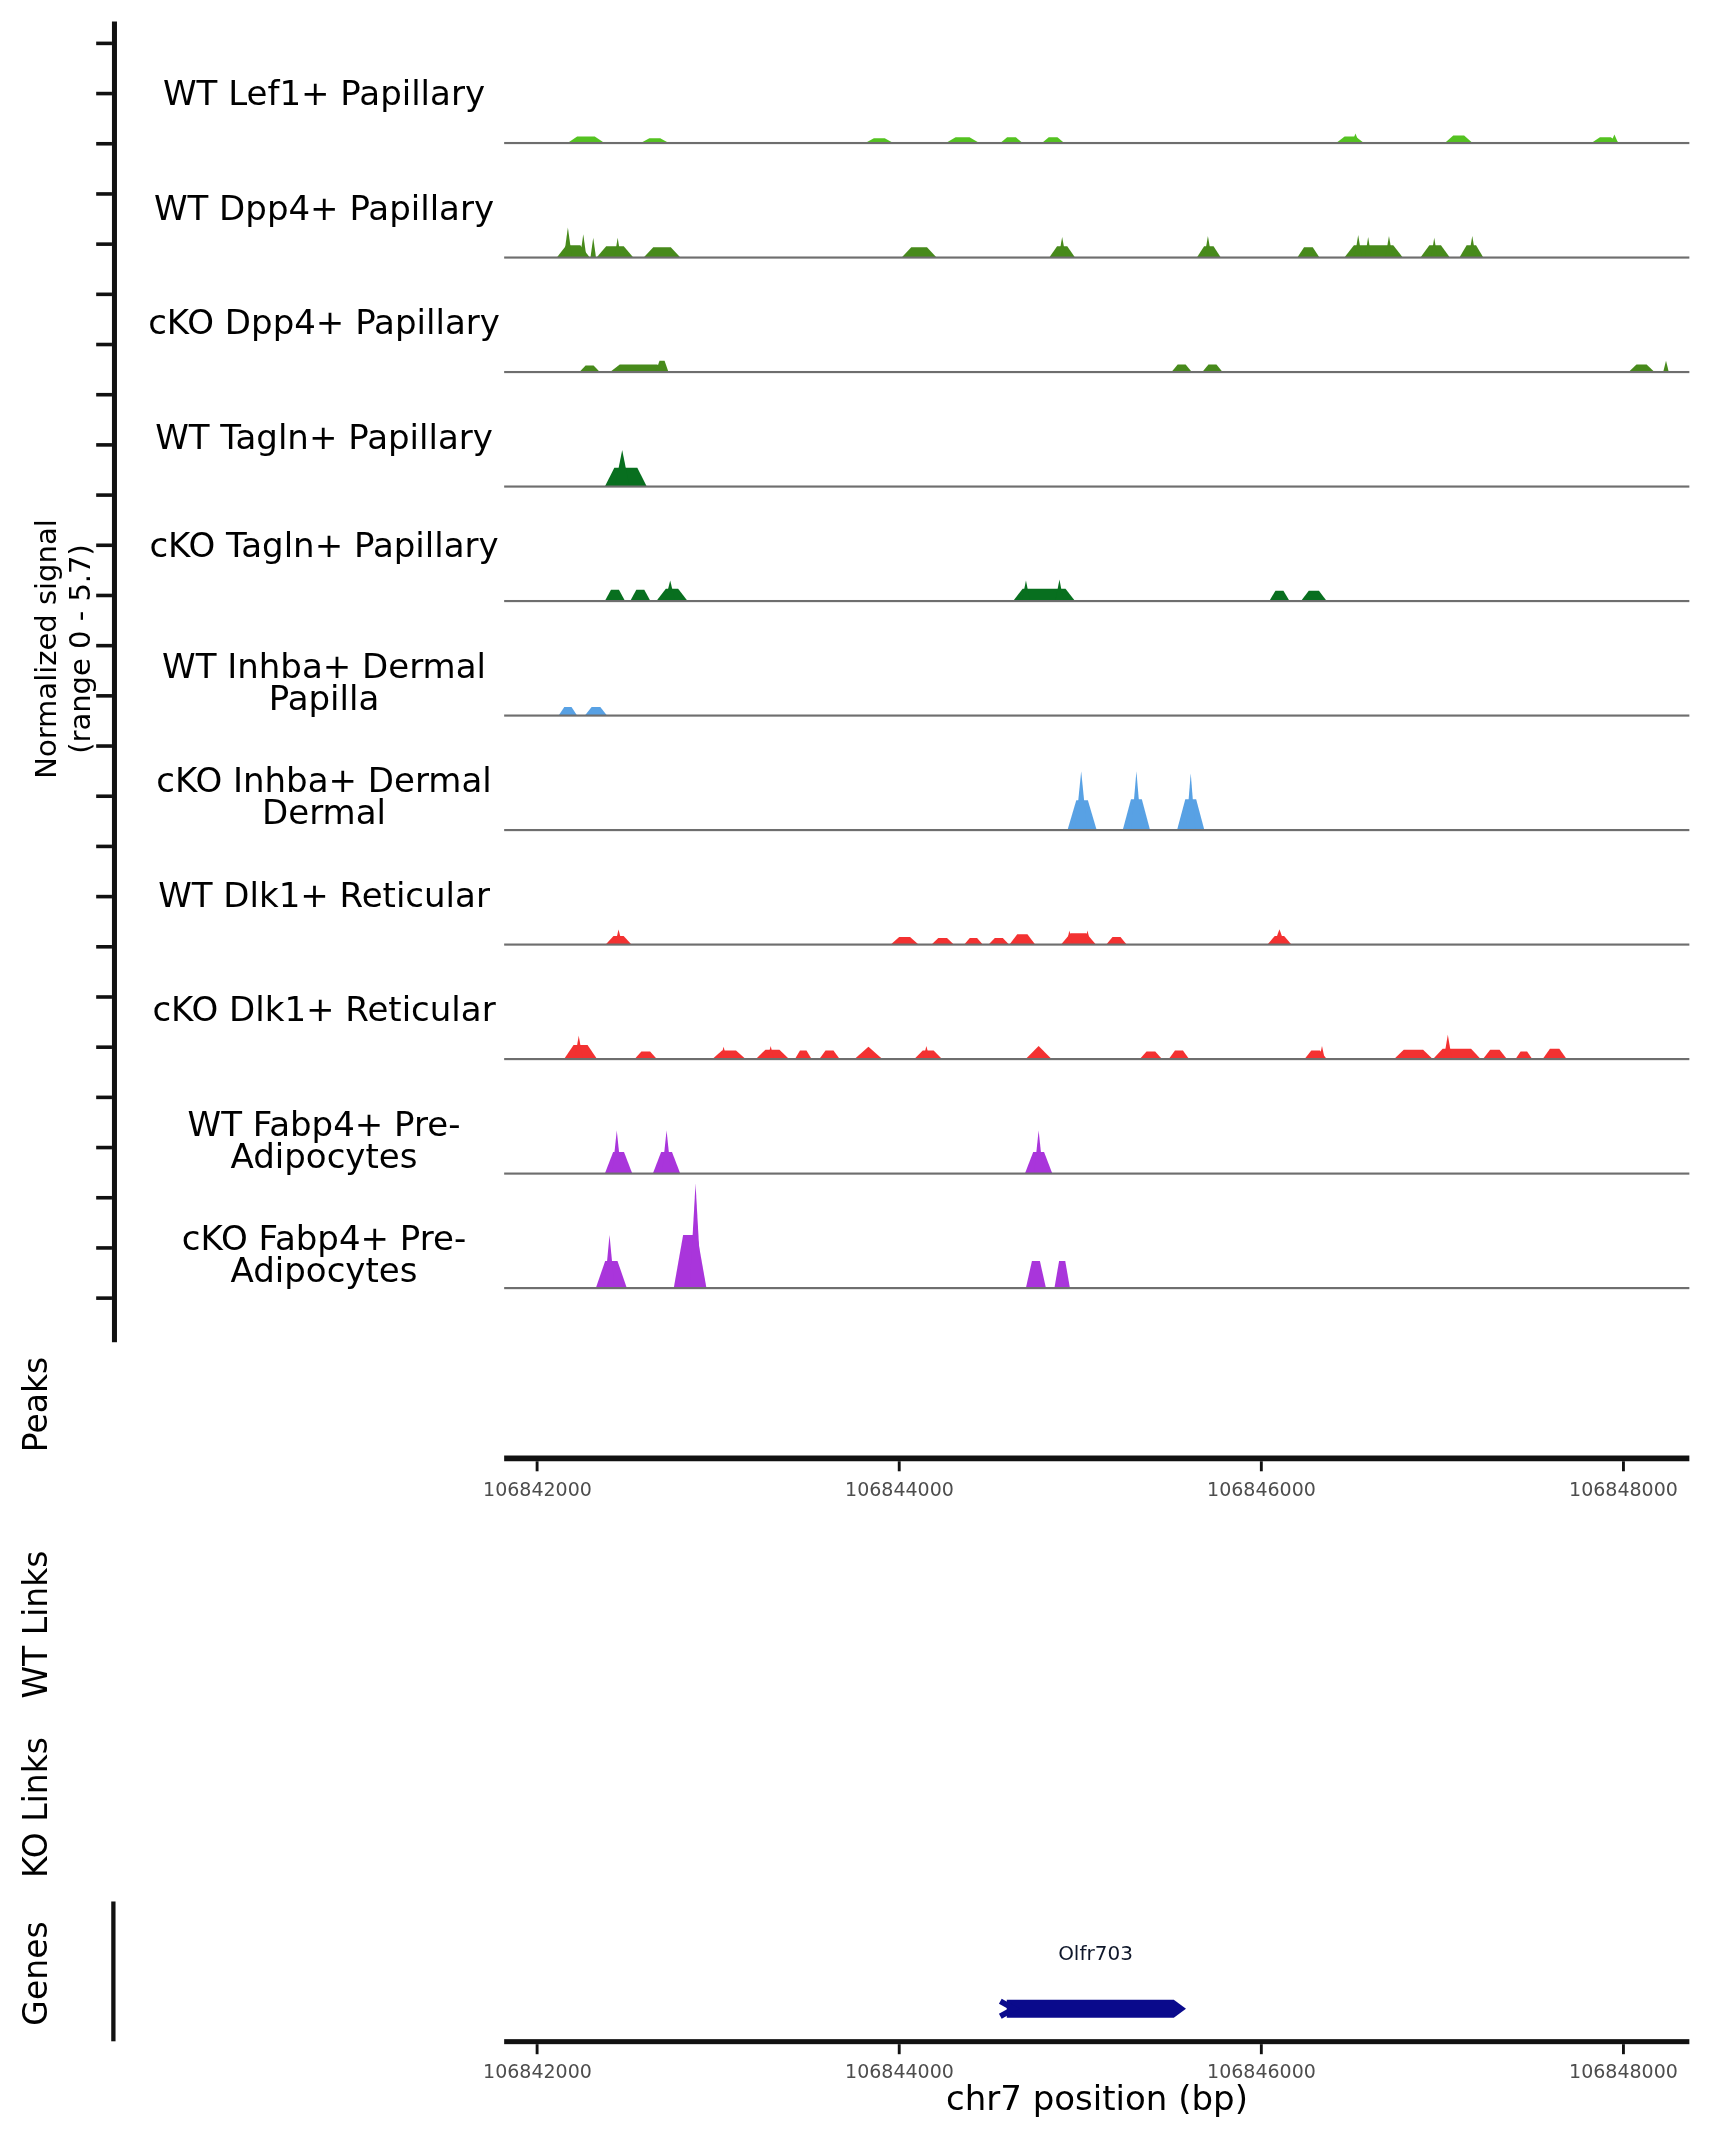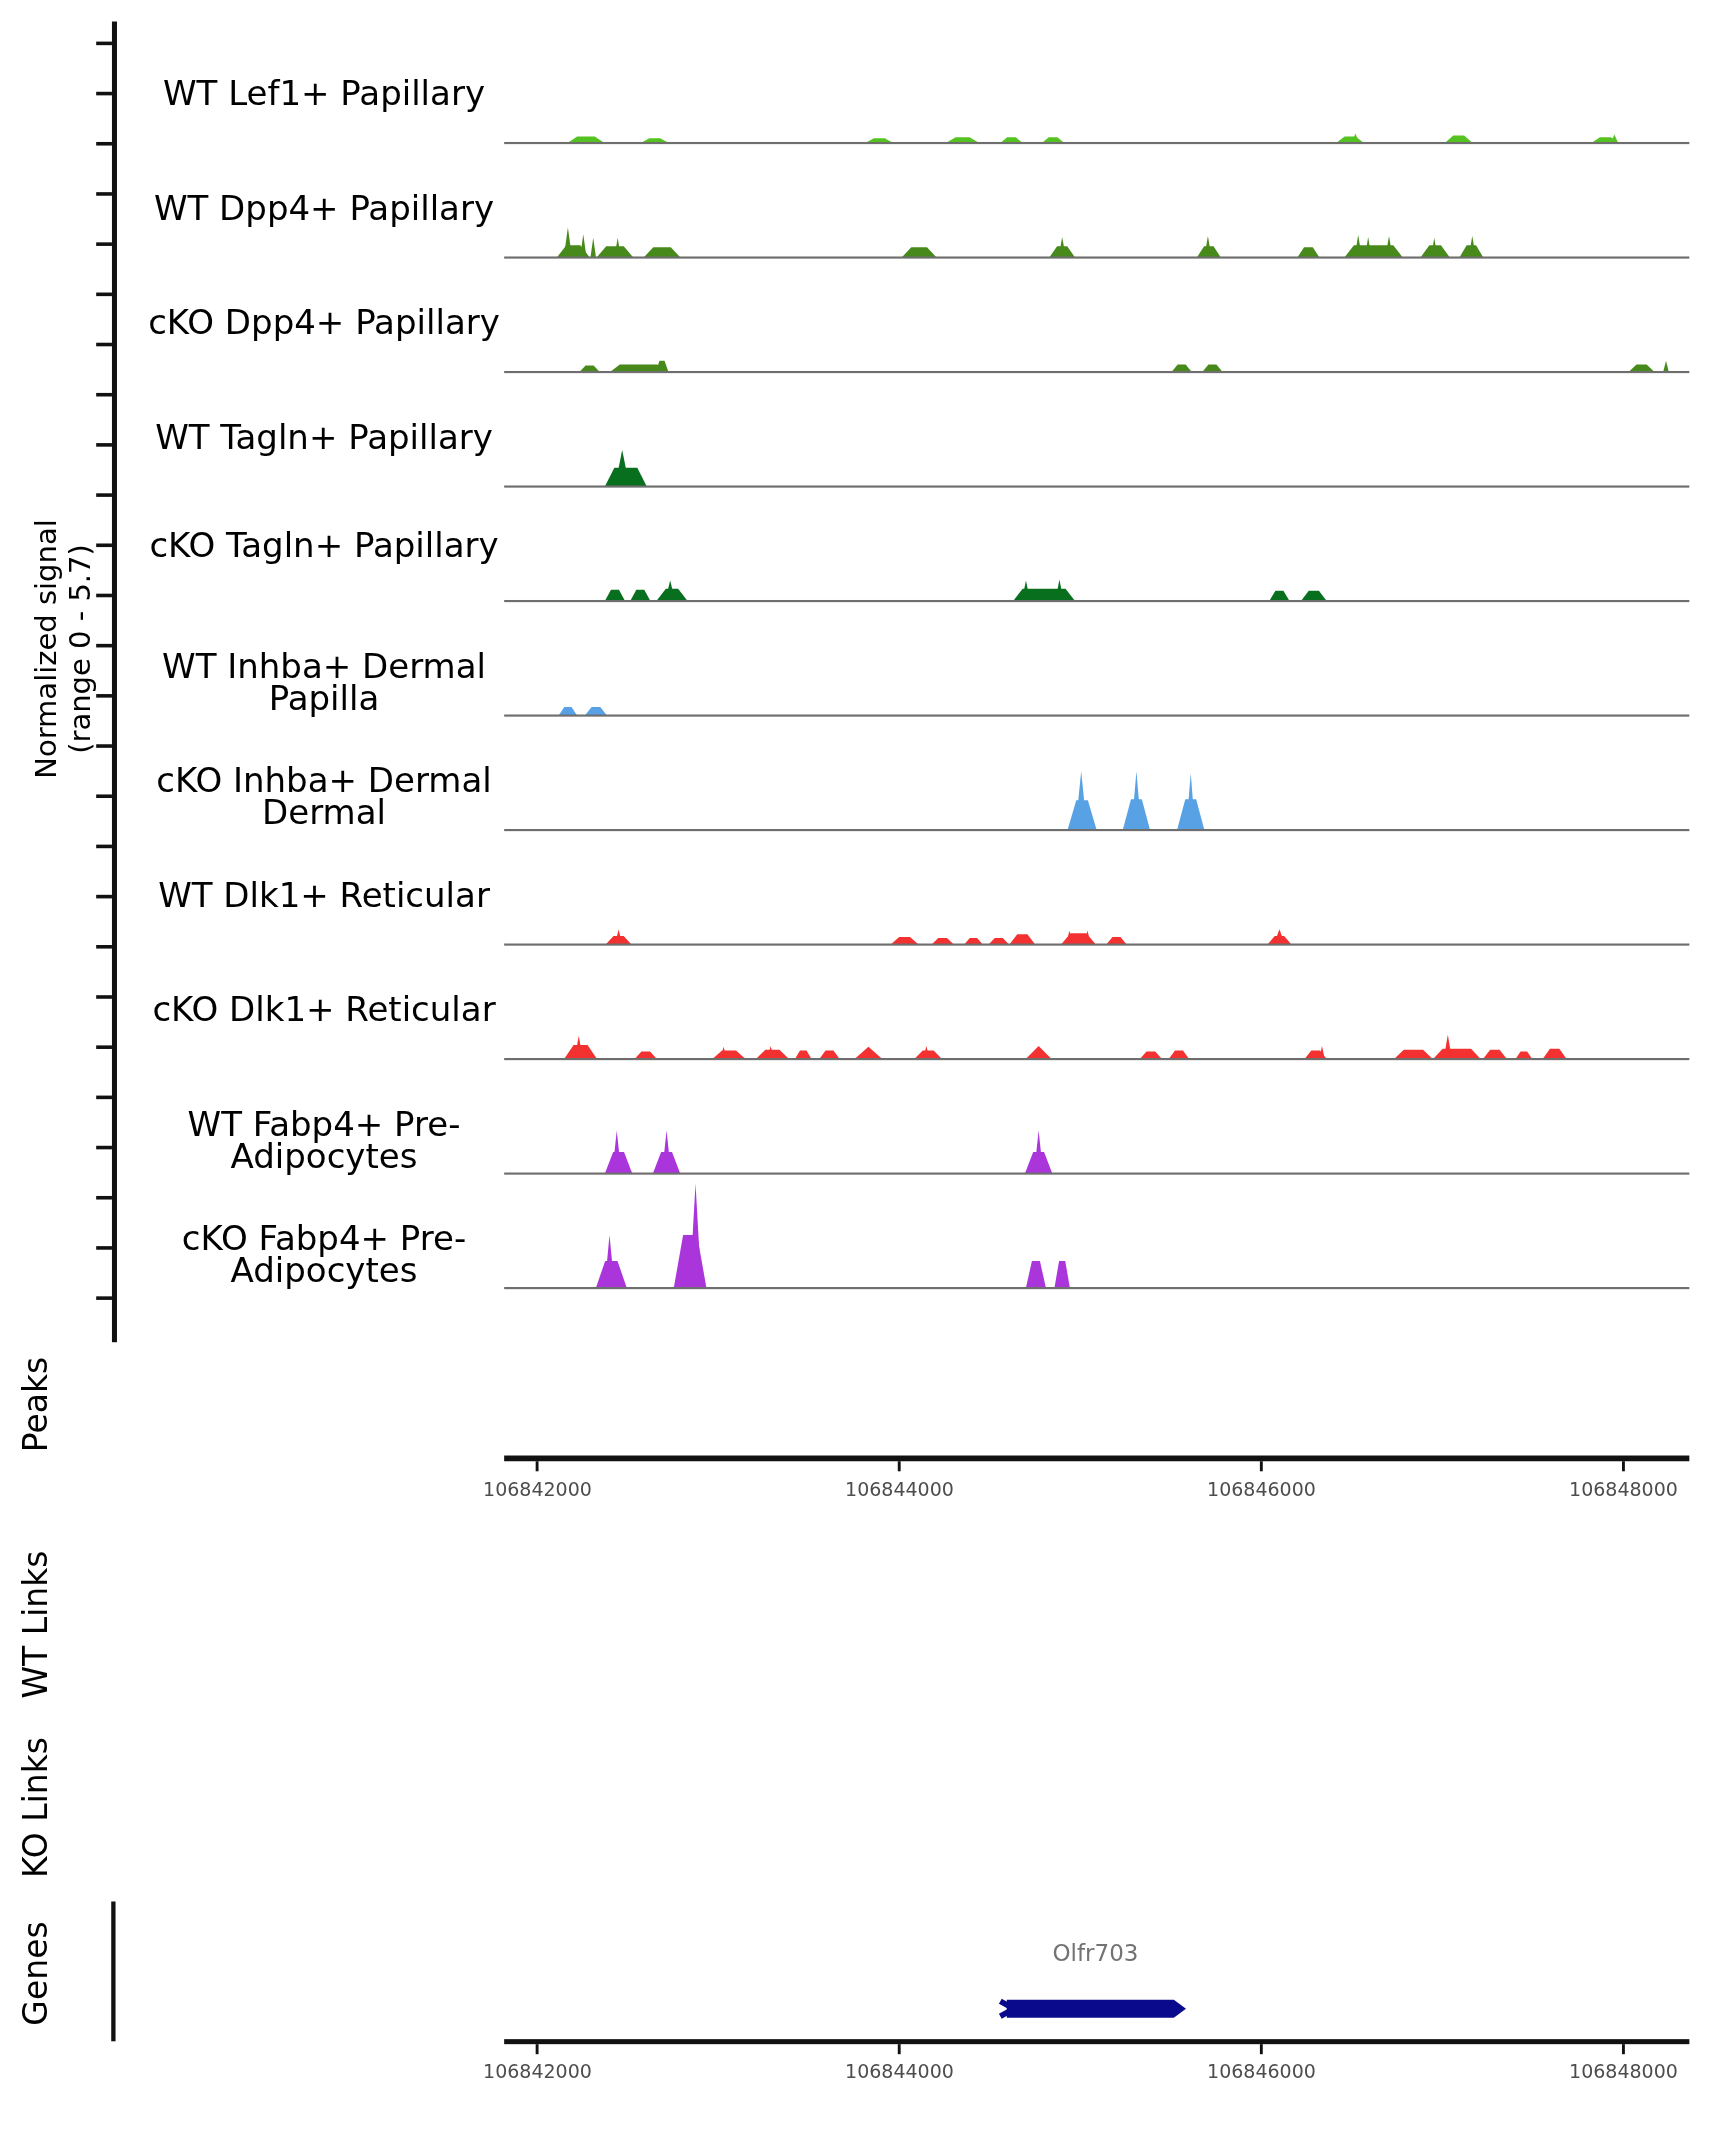--- a/index.html
+++ b/index.html
@@ -10,21 +10,21 @@
           font-size:34px;line-height:32px;color:#000;}
   .axis-tick-label{position:absolute;width:287px;text-align:center;
           font-size:19px;line-height:32px;color:#4d4d4d;}
   .sec{position:absolute;left:-72px;width:215px;height:37px;line-height:37px;
        text-align:center;font-size:33px;color:#000;transform:rotate(-90deg);}
   #ylabel{position:absolute;left:-116px;top:615px;width:358px;text-align:center;
        font-size:29px;line-height:34px;color:#000;transform:rotate(-90deg);}
   #xtitle{position:absolute;left:810px;top:2078px;width:574px;text-align:center;
        font-size:34px;line-height:40px;color:#000;}
   #gene-label{position:absolute;left:988px;top:1940px;width:215px;text-align:center;
-       font-size:23px;line-height:26px;color:#737373;}
+       font-size:20px;line-height:26px;color:#0f172a;}
 </style>
 </head>
 <body>
 
 <div id="fig">
   <svg id="plot-svg" width="1721" height="2151" viewBox="0 0 2400 3000">
       <rect x="156" y="30" width="7" height="1842" fill="#111111"></rect>
       <rect x="134" y="58" width="22" height="5" fill="#111111"></rect>
       <rect x="134" y="128" width="22" height="5" fill="#111111"></rect>
       <rect x="134" y="198" width="22" height="5" fill="#111111"></rect>
@@ -188,20 +188,21 @@
     <div>(range 0 - 5.7)</div>
   </div>
 
   <div class="sec" style="top:1386px">Peaks</div>
   <div class="sec" style="top:1606px">WT Links</div>
   <div class="sec" style="top:1789px">KO Links</div>
   <div class="sec" style="top:1955px">Genes</div>
 
   <div id="gene-label">Olfr703</div>
 
+  <div id="xtitle">chr7 position (bp)</div>
 
   <div id="track-labels">
       <div class="tlabel" style="top: 77px;">WT Lef1+ Papillary</div>
       <div class="tlabel" style="top: 192px;">WT Dpp4+ Papillary</div>
       <div class="tlabel" style="top: 306px;">cKO Dpp4+ Papillary</div>
       <div class="tlabel" style="top: 421px;">WT Tagln+ Papillary</div>
       <div class="tlabel" style="top: 511px; margin-top: 18px;">cKO Tagln+ Papillary</div>
       <div class="tlabel" style="top: 650px;">WT Inhba+ Dermal Papilla</div>
       <div class="tlabel" style="top: 764px;">cKO Inhba+ Dermal Dermal</div>
       <div class="tlabel" style="top: 879px;">WT Dlk1+ Reticular</div>

